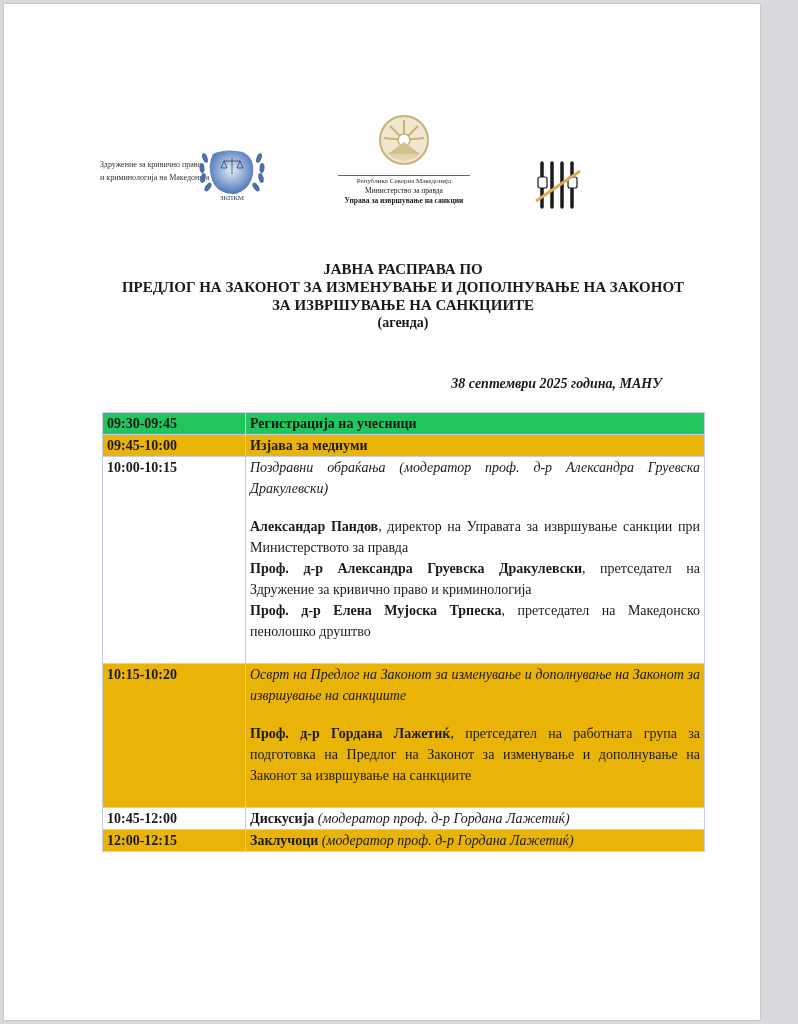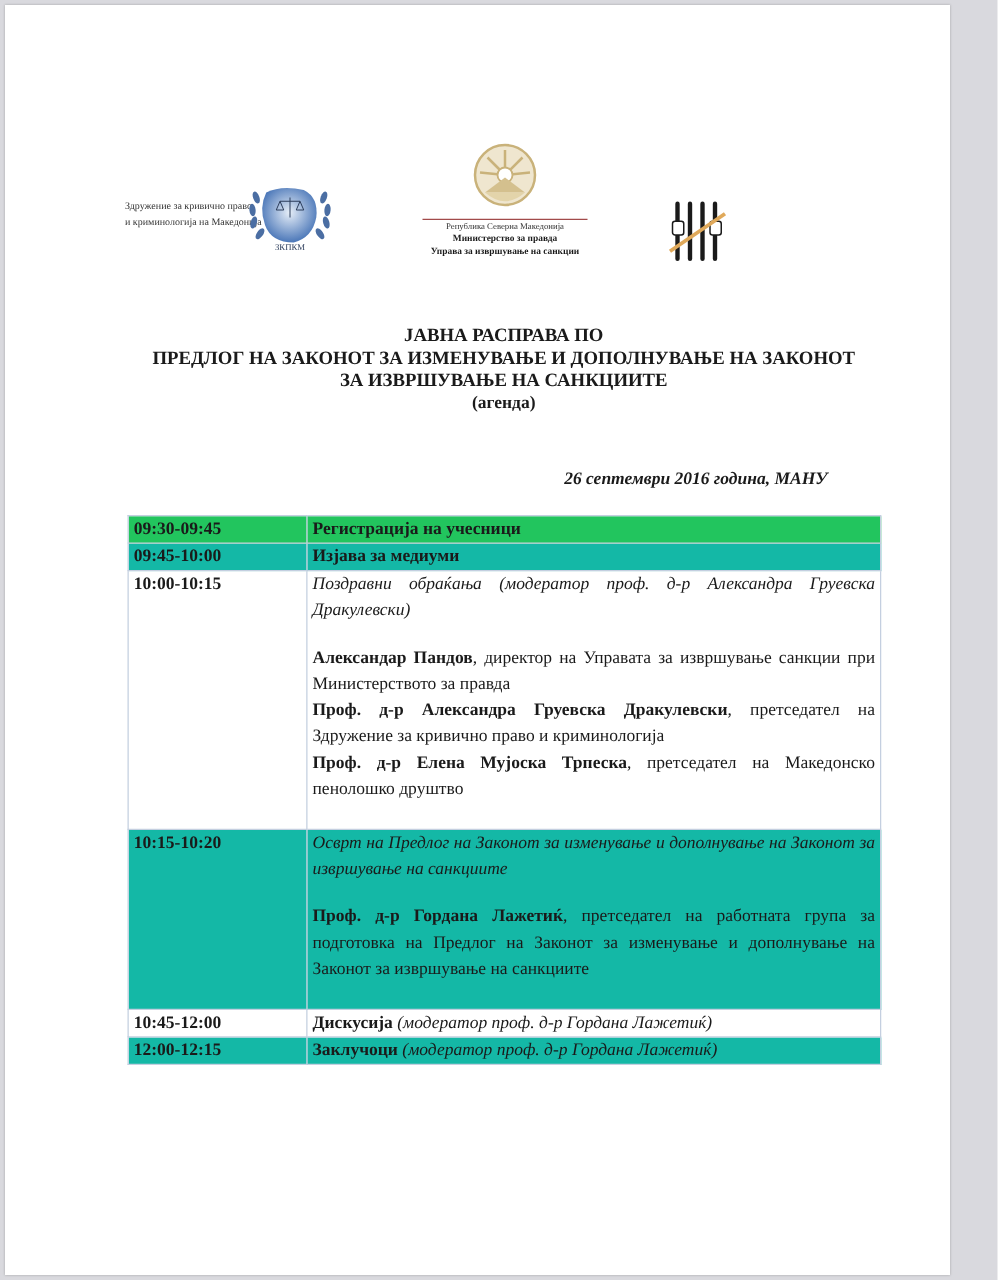--- a/index.html
+++ b/index.html
@@ -12,41 +12,41 @@
       background: #ffffff; box-shadow: 0 0 2px rgba(0,0,0,0.25);
     }
     
     .logo-left { position: absolute; left: 96px; top: 140px; width: 175px; height: 62px; }
     .logo-left .lt { position: absolute; left: 0; top: 14px; font-size: 8px; line-height: 13px; color: #333; font-family: "Liberation Serif", serif; }
     .logo-left svg { position: absolute; left: 95px; top: 0; }
     .logo-mid { position: absolute; left: 330px; top: 108px; width: 140px; height: 95px; text-align: center; }
     .logo-mid svg { display: block; margin: 0 auto; }
     .logo-mid .rule { height: 1px; background: #a24a4a; margin: 3px 4px 1px 4px; }
     .logo-mid .l1 { font-size: 7px; color: #333; line-height: 9px; }
-    .logo-mid .l2 { font-size: 7.5px; font-weight: bold; line-height: 10px; }
+    .logo-mid .l2 { font-size: 7.5px; font-weight: normal; line-height: 10px; }
     .logo-mid .l3 { font-size: 7.5px; font-weight: bold; line-height: 10px; }
     .logo-right { position: absolute; left: 530px; top: 155px; width: 160px; height: 55px; }
     .logo-right svg { position: absolute; left: 0; top: 0; }
     .logo-right .rt { position: absolute; left: 58px; top: 7px; font-family: "DejaVu Sans", sans-serif; font-weight: bold; font-size: 12px; line-height: 15px; letter-spacing: 0.3px; }
     .logo-right .c1 { color: #e0a95a; }
     .logo-right .c2 { color: #1a1a1a; }
     
     .title { position: absolute; left: 0; top: 256px; width: 798px; text-align: center; font-weight: bold; font-size: 15px; line-height: 18px; }
     .title .sub { font-size: 14px; }
     .date { position: absolute; right: 98px; top: 372px; font-weight: bold; font-style: italic; font-size: 14px; }
     
     table.agenda {
       position: absolute; left: 98px; top: 408px; width: 603px; border-collapse: collapse;
       font-size: 14px; line-height: 21px;
     }
     table.agenda td { border: 1px solid #c4cfe0; vertical-align: top; padding: 0 4px; }
     table.agenda td.time { width: 134px; font-weight: bold; }
     table.agenda td.desc { text-align: justify; }
     tr.r-head { background: #22c55e; }
-    tr.r-light { background: #14b8a6; }
+    tr.r-light { background: #eab308; }
     tr.r-white { background: #ffffff; }
     .it { font-style: italic; }
     .b { font-weight: bold; }
     .gap { height: 17px; }
     .gap-end { height: 21px; }
   </style>
 </head>
 <body>
 
 <div class="page">
@@ -118,21 +118,21 @@
     </svg>
   </div>
 
   <div class="title">
     <div>ЈАВНА РАСПРАВА ПО</div>
     <div>ПРЕДЛОГ НА ЗАКОНОТ ЗА ИЗМЕНУВАЊЕ И ДОПОЛНУВАЊЕ НА ЗАКОНОТ</div>
     <div>ЗА ИЗВРШУВАЊЕ НА САНКЦИИТЕ</div>
     <div class="sub">(агенда)</div>
   </div>
 
-  <div class="date">26 септември 2016 година, МАНУ</div>
+  <div class="date">38 септември 2025 година, МАНУ</div>
 
   <table class="agenda">
     <tbody>
         <tr class="r-head">
       <td class="time">09:30-09:45</td>
       <td class="desc b">Регистрација на учесници</td>
     </tr>
     <tr class="r-light">
       <td class="time">09:45-10:00</td>
       <td class="desc b">Изјава за медиуми</td>

